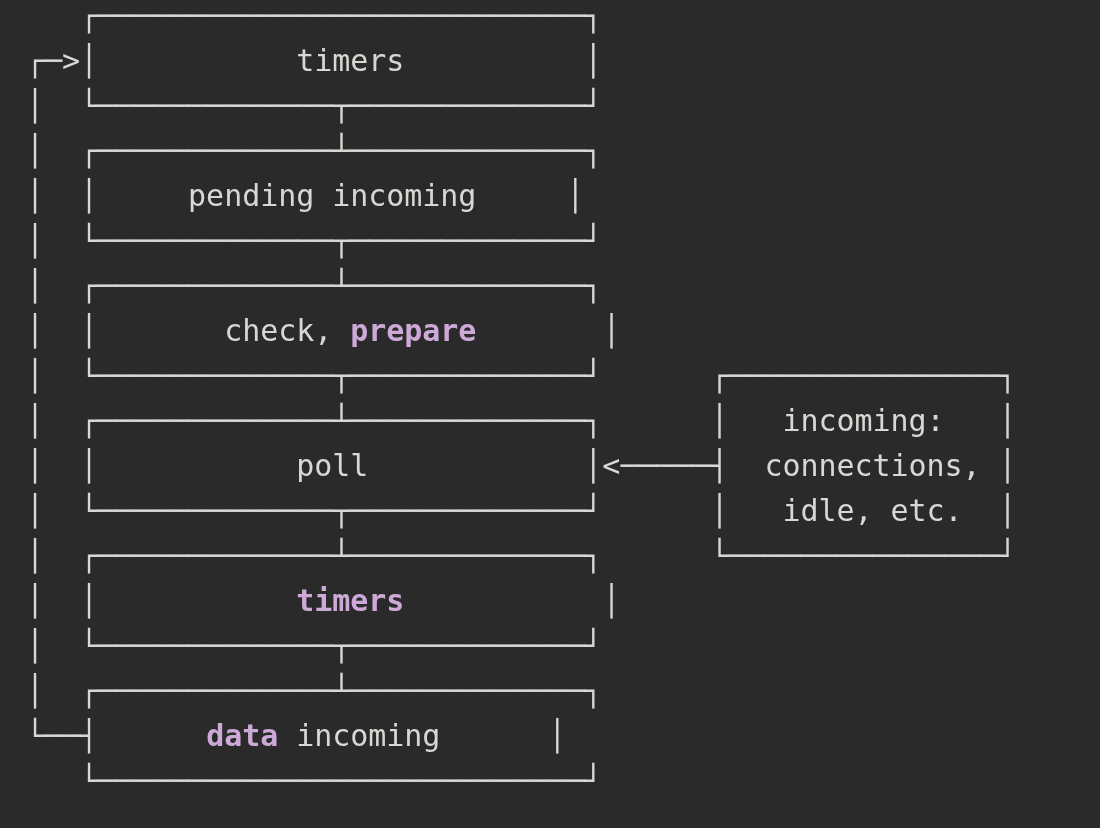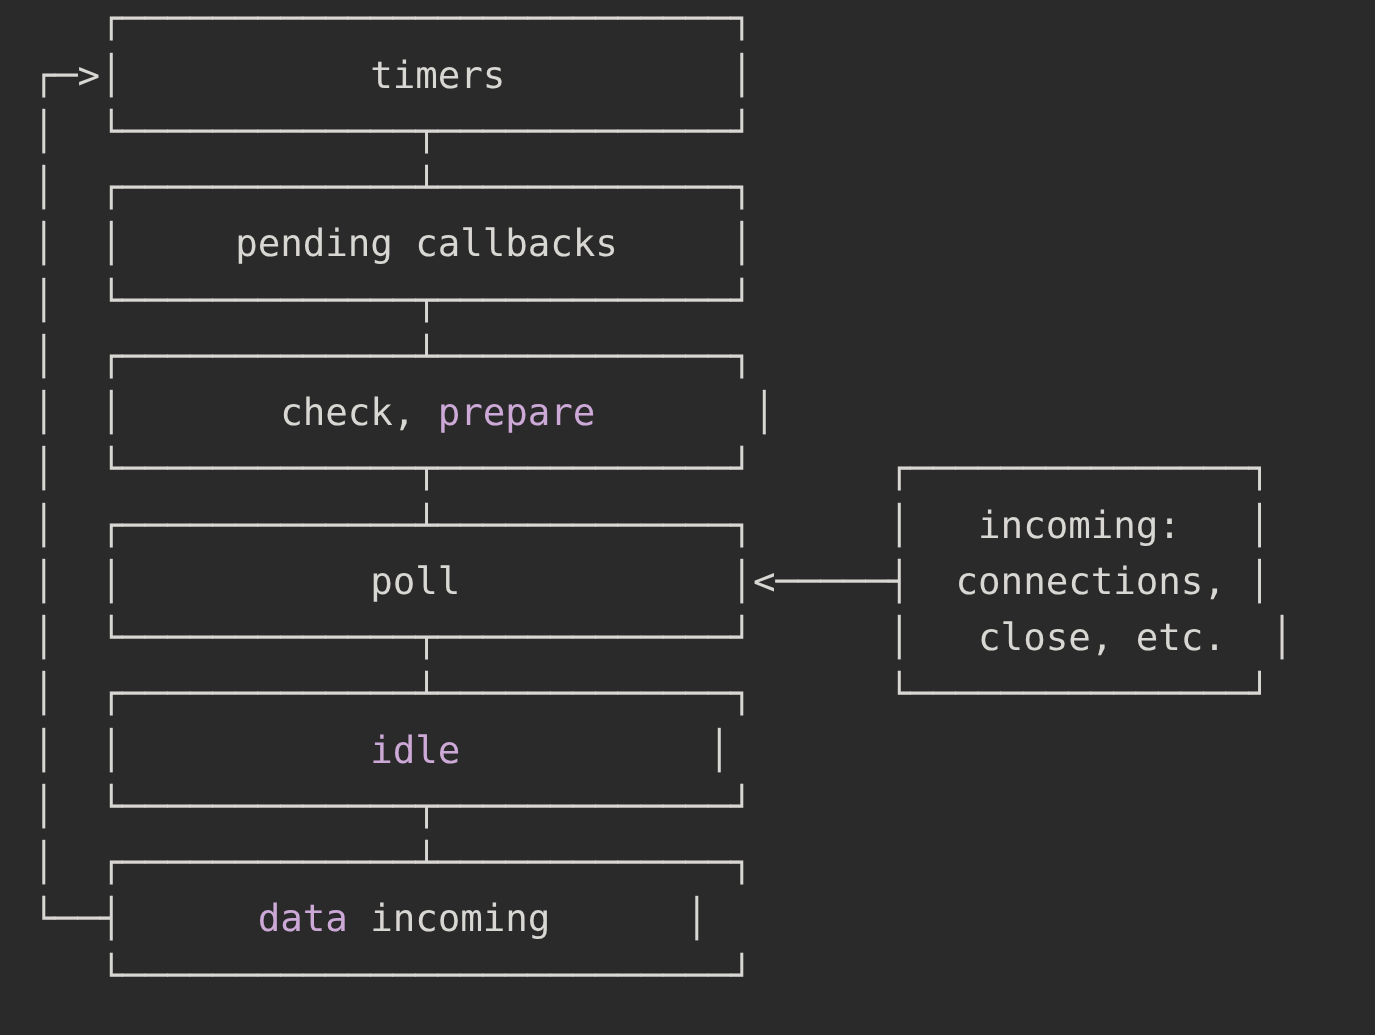--- a/index.html
+++ b/index.html
@@ -21,37 +21,38 @@
     margin: 0;
     font-family: "DejaVu Sans Mono", "Liberation Mono", monospace;
     font-size: 30px;
     line-height: 45px;
     letter-spacing: -0.05px;
     white-space: pre;
     color: var(--fg, #d9d7d3);
   }
   pre.ascii .kw {
     color: var(--kw, #cda9d8);
+    font-weight: bold;
   }
 </style>
 </head>
 <body>
 
 <div id="screen">
   <pre class="ascii" id="ascii-diagram"><span>   ┌───────────────────────────┐</span>
 <span>┌─&gt;│           timers          │</span>
 <span>│  └─────────────┬─────────────┘</span>
 <span>│  ┌─────────────┴─────────────┐</span>
-<span>│  │     pending callbacks     │</span>
+<span>│  │     pending incoming     │</span>
 <span>│  └─────────────┬─────────────┘</span>
 <span>│  ┌─────────────┴─────────────┐</span>
 <span>│  │       check, </span><span class="kw">prepare</span><span>       │</span>
 <span>│  └─────────────┬─────────────┘      ┌───────────────┐</span>
 <span>│  ┌─────────────┴─────────────┐      │   incoming:   │</span>
 <span>│  │           poll            │&lt;─────┤  connections, │</span>
-<span>│  └─────────────┬─────────────┘      │   close, etc.  │</span>
+<span>│  └─────────────┬─────────────┘      │   idle, etc.  │</span>
 <span>│  ┌─────────────┴─────────────┐      └───────────────┘</span>
-<span>│  │           </span><span class="kw">idle</span><span>           │</span>
+<span>│  │           </span><span class="kw">timers</span><span>           │</span>
 <span>│  └─────────────┬─────────────┘</span>
 <span>│  ┌─────────────┴─────────────┐</span>
 <span>└──┤      </span><span class="kw">data</span><span> incoming      │</span>
 <span>   └───────────────────────────┘</span></pre>
 </div>
 
 </body></html>

